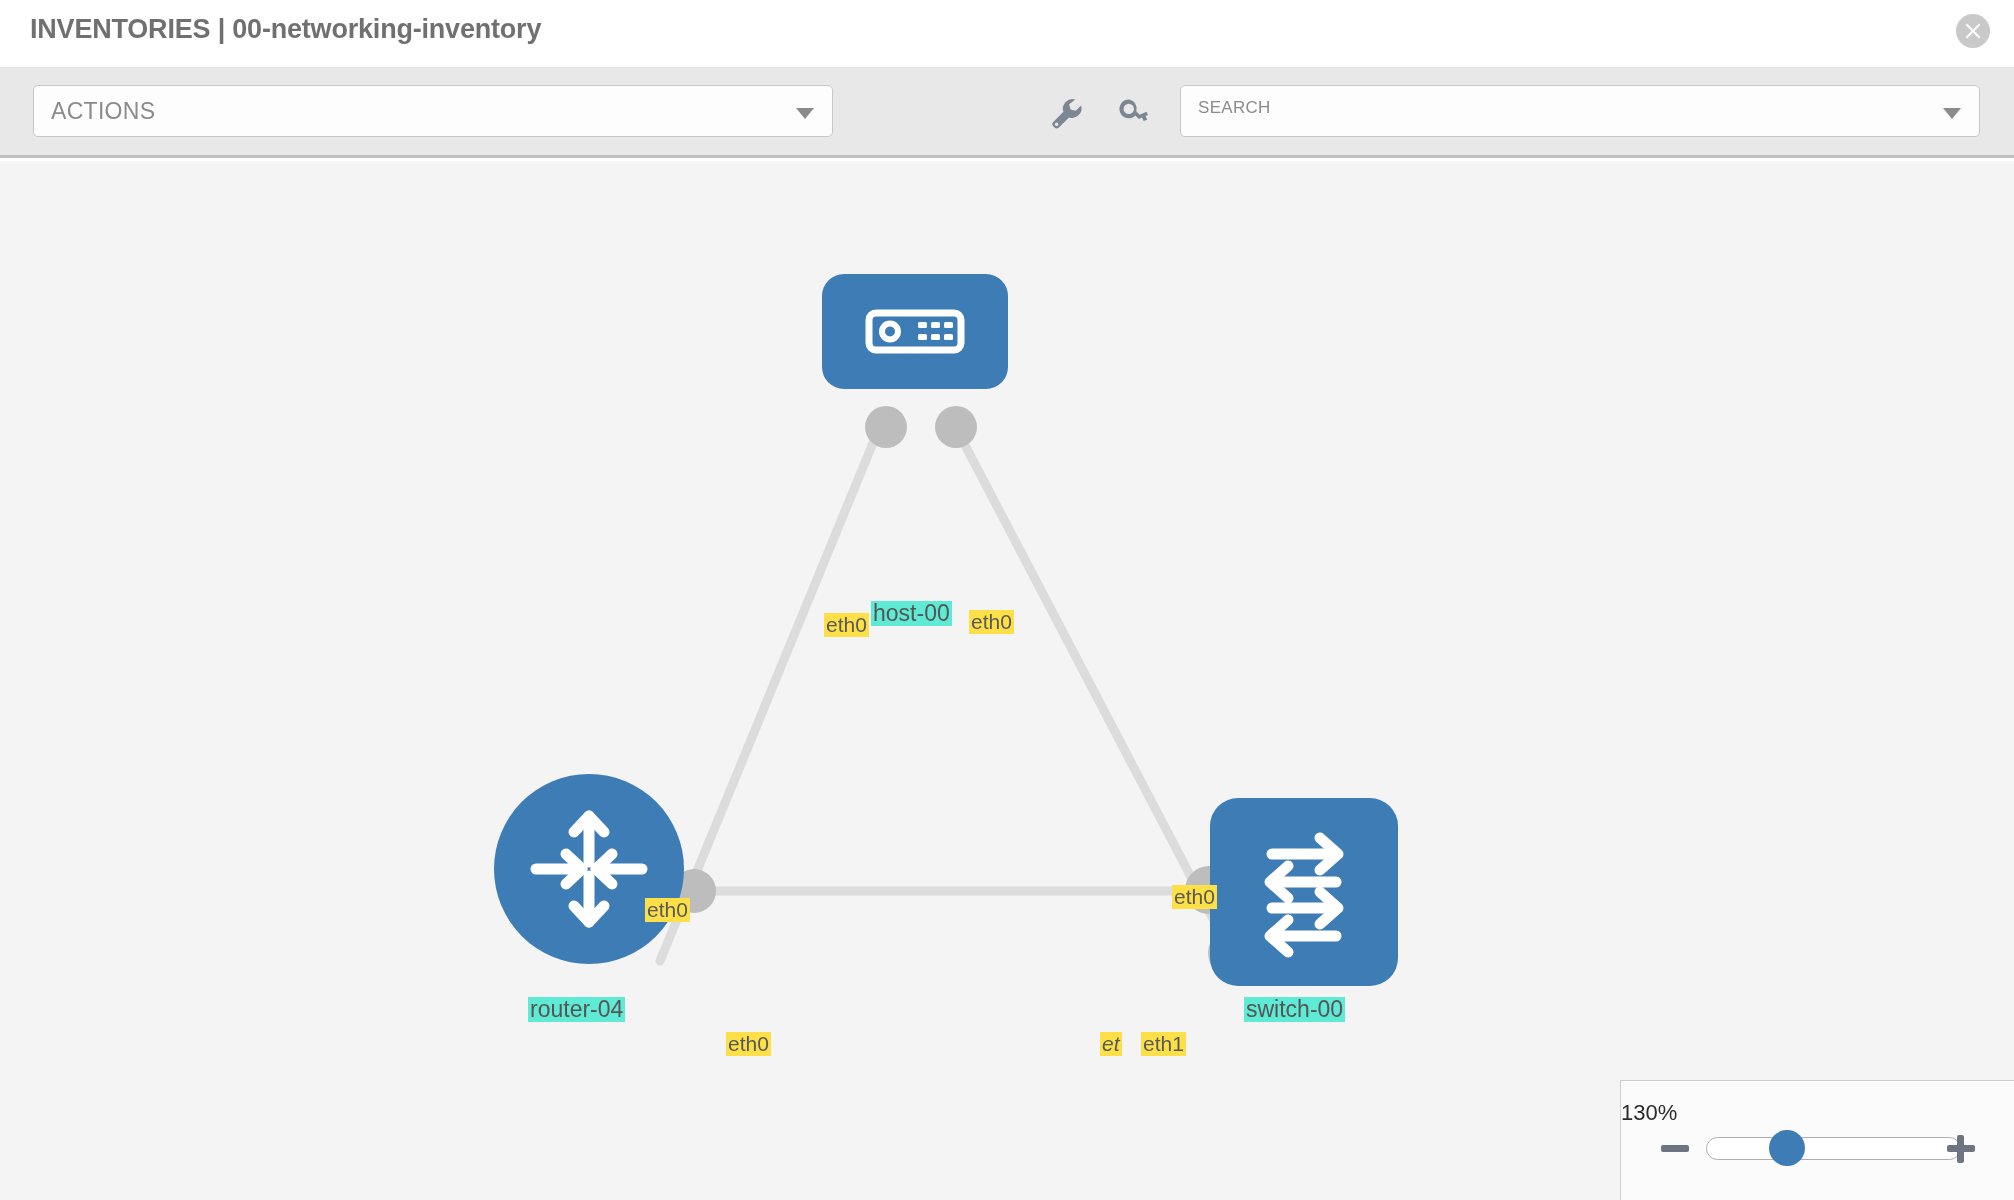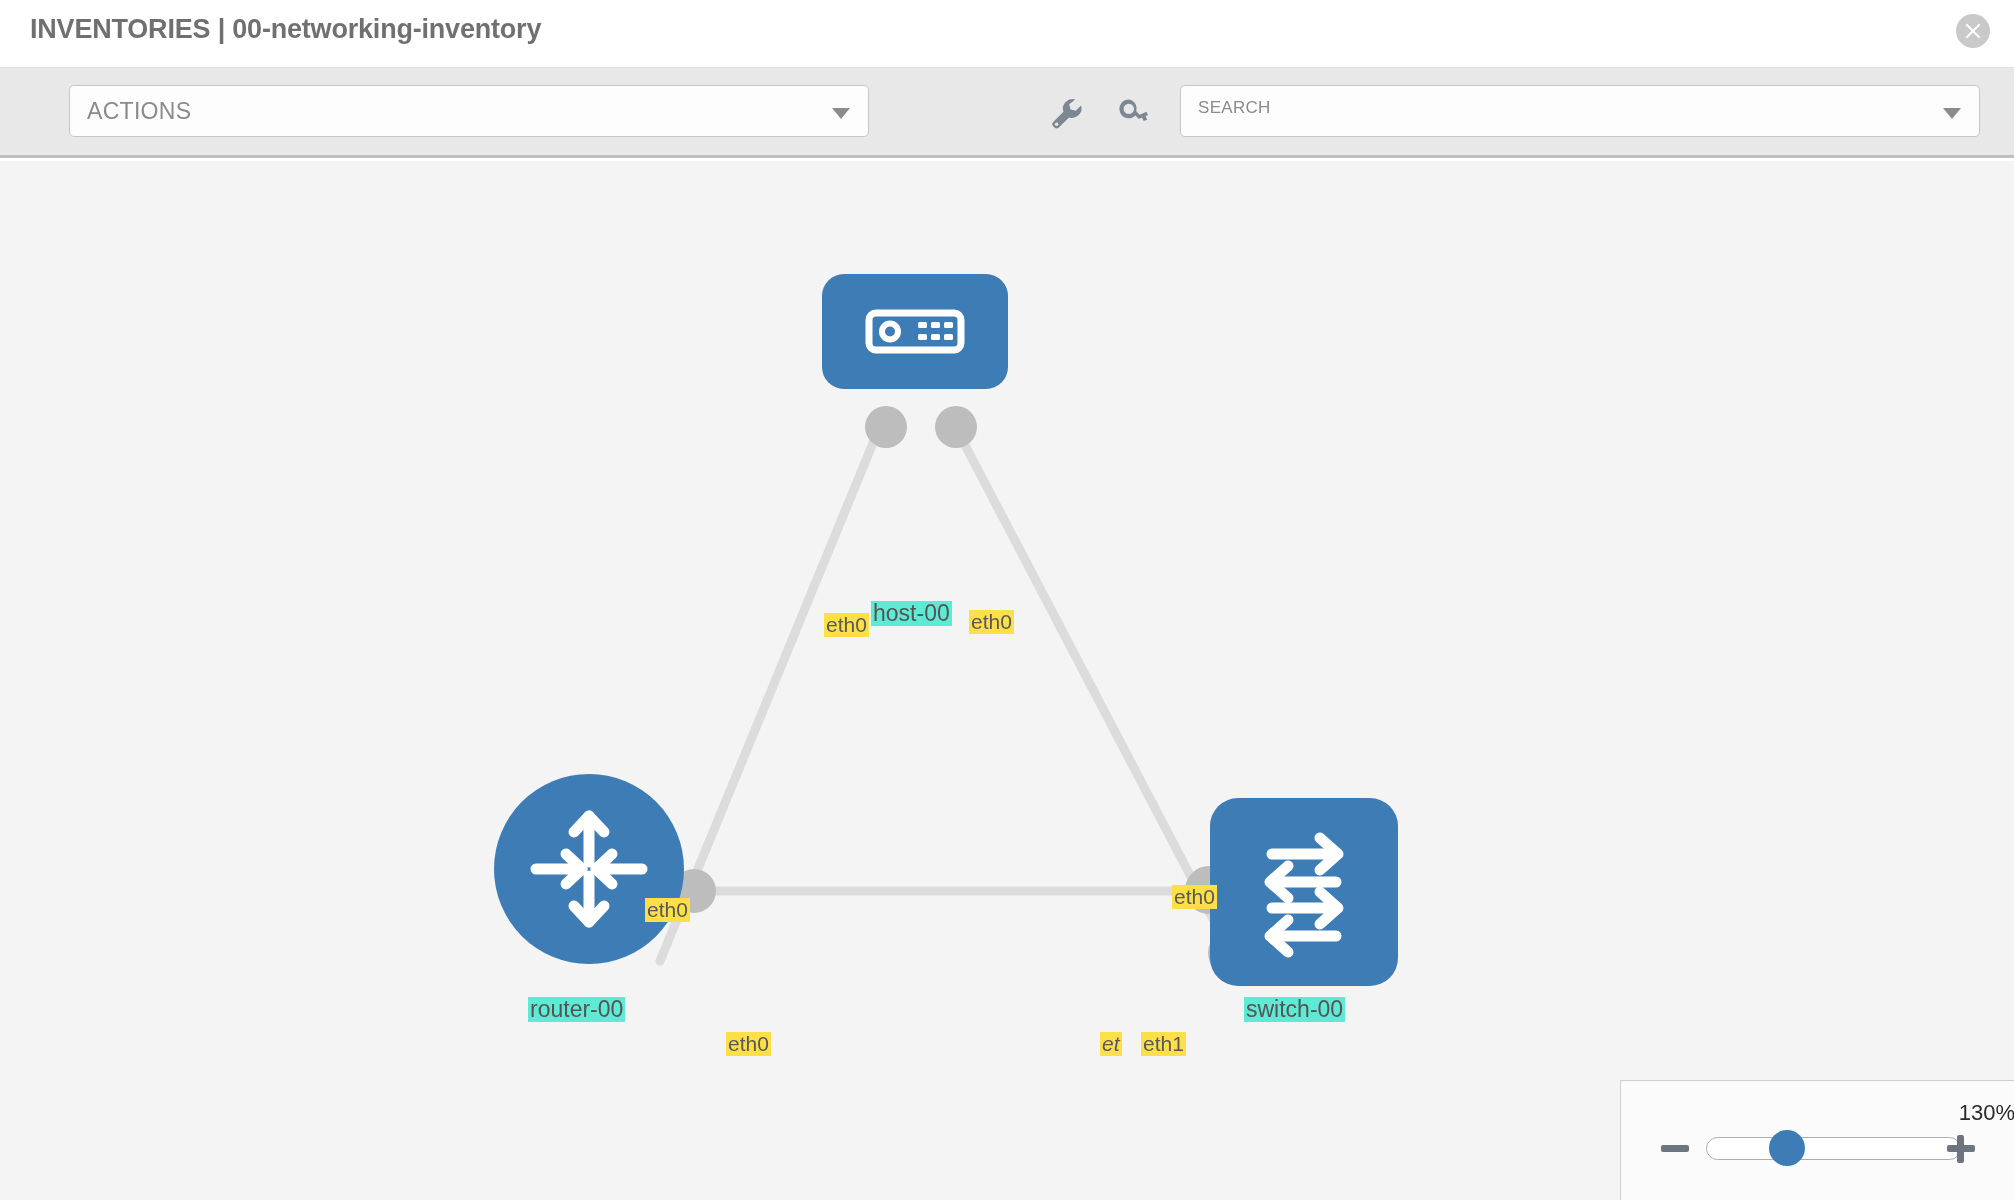--- a/index.html
+++ b/index.html
@@ -57,21 +57,20 @@
     border-bottom: 3px solid #bfbfbf;
   }
   .actions-select {
     position: absolute;
     left: 33px; top: 85px;
     width: 800px; height: 52px;
     background: #fdfdfd;
     border: 1px solid #c7c7c7;
     border-radius: 5px;
     cursor: pointer;
-    margin-left: 36px;
   }
   .actions-select .sel-label {
     position: absolute;
     left: 17px; top: 12px;
     font-size: 23px;
     color: #8b8b8b;
     letter-spacing: 0.3px;
     font-stretch: condensed;
   }
   .caret {
@@ -172,21 +171,21 @@
     left: 1620px; top: 1080px;
     width: 394px; height: 120px;
     background: #fbfbfb;
     border-top: 1px solid #cfcfcf;
     border-left: 1px solid #cfcfcf;
   }
   .zoom-pct {
     position: absolute;
     left: 0; top: 19px;
     width: 394px;
-    text-align: right;
+    text-align: left;
     font-size: 22px;
     color: #2b2b2b;
   }
   .zoom-minus, .zoom-plus {
     position: absolute;
     top: 50px;
     width: 34px; height: 34px;
     cursor: pointer;
   }
   .zoom-minus { left: 37px; }
@@ -315,21 +314,21 @@
 
             <line x1="42" y1="95" x2="88" y2="95"></line>
             <polyline points="72,80 88,95 72,110"></polyline>
 
             <line x1="148" y1="95" x2="102" y2="95"></line>
             <polyline points="118,80 102,95 118,110"></polyline>
           </g>
         </svg>
       </div>
     </div>
-    <div class="node-label" style="left:528px; top:836px;">router-00</div>
+    <div class="node-label" style="left:528px; top:836px;">router-04</div>
 
     <div class="node" style="left:1210px; top:637px; width:188px; height:188px;">
       <div class="node-shape soft-rect" style="width:188px; height:188px;"></div>
       <div class="node-glyph">
         <svg width="188" height="188" viewBox="0 0 188 188" aria-hidden="true">
           <g stroke="#ffffff" stroke-width="11" stroke-linecap="round" stroke-linejoin="round" fill="none">
 
             <line x1="62" y1="56" x2="126" y2="56"></line>
             <polyline points="110,40 128,56 110,72"></polyline>
 

